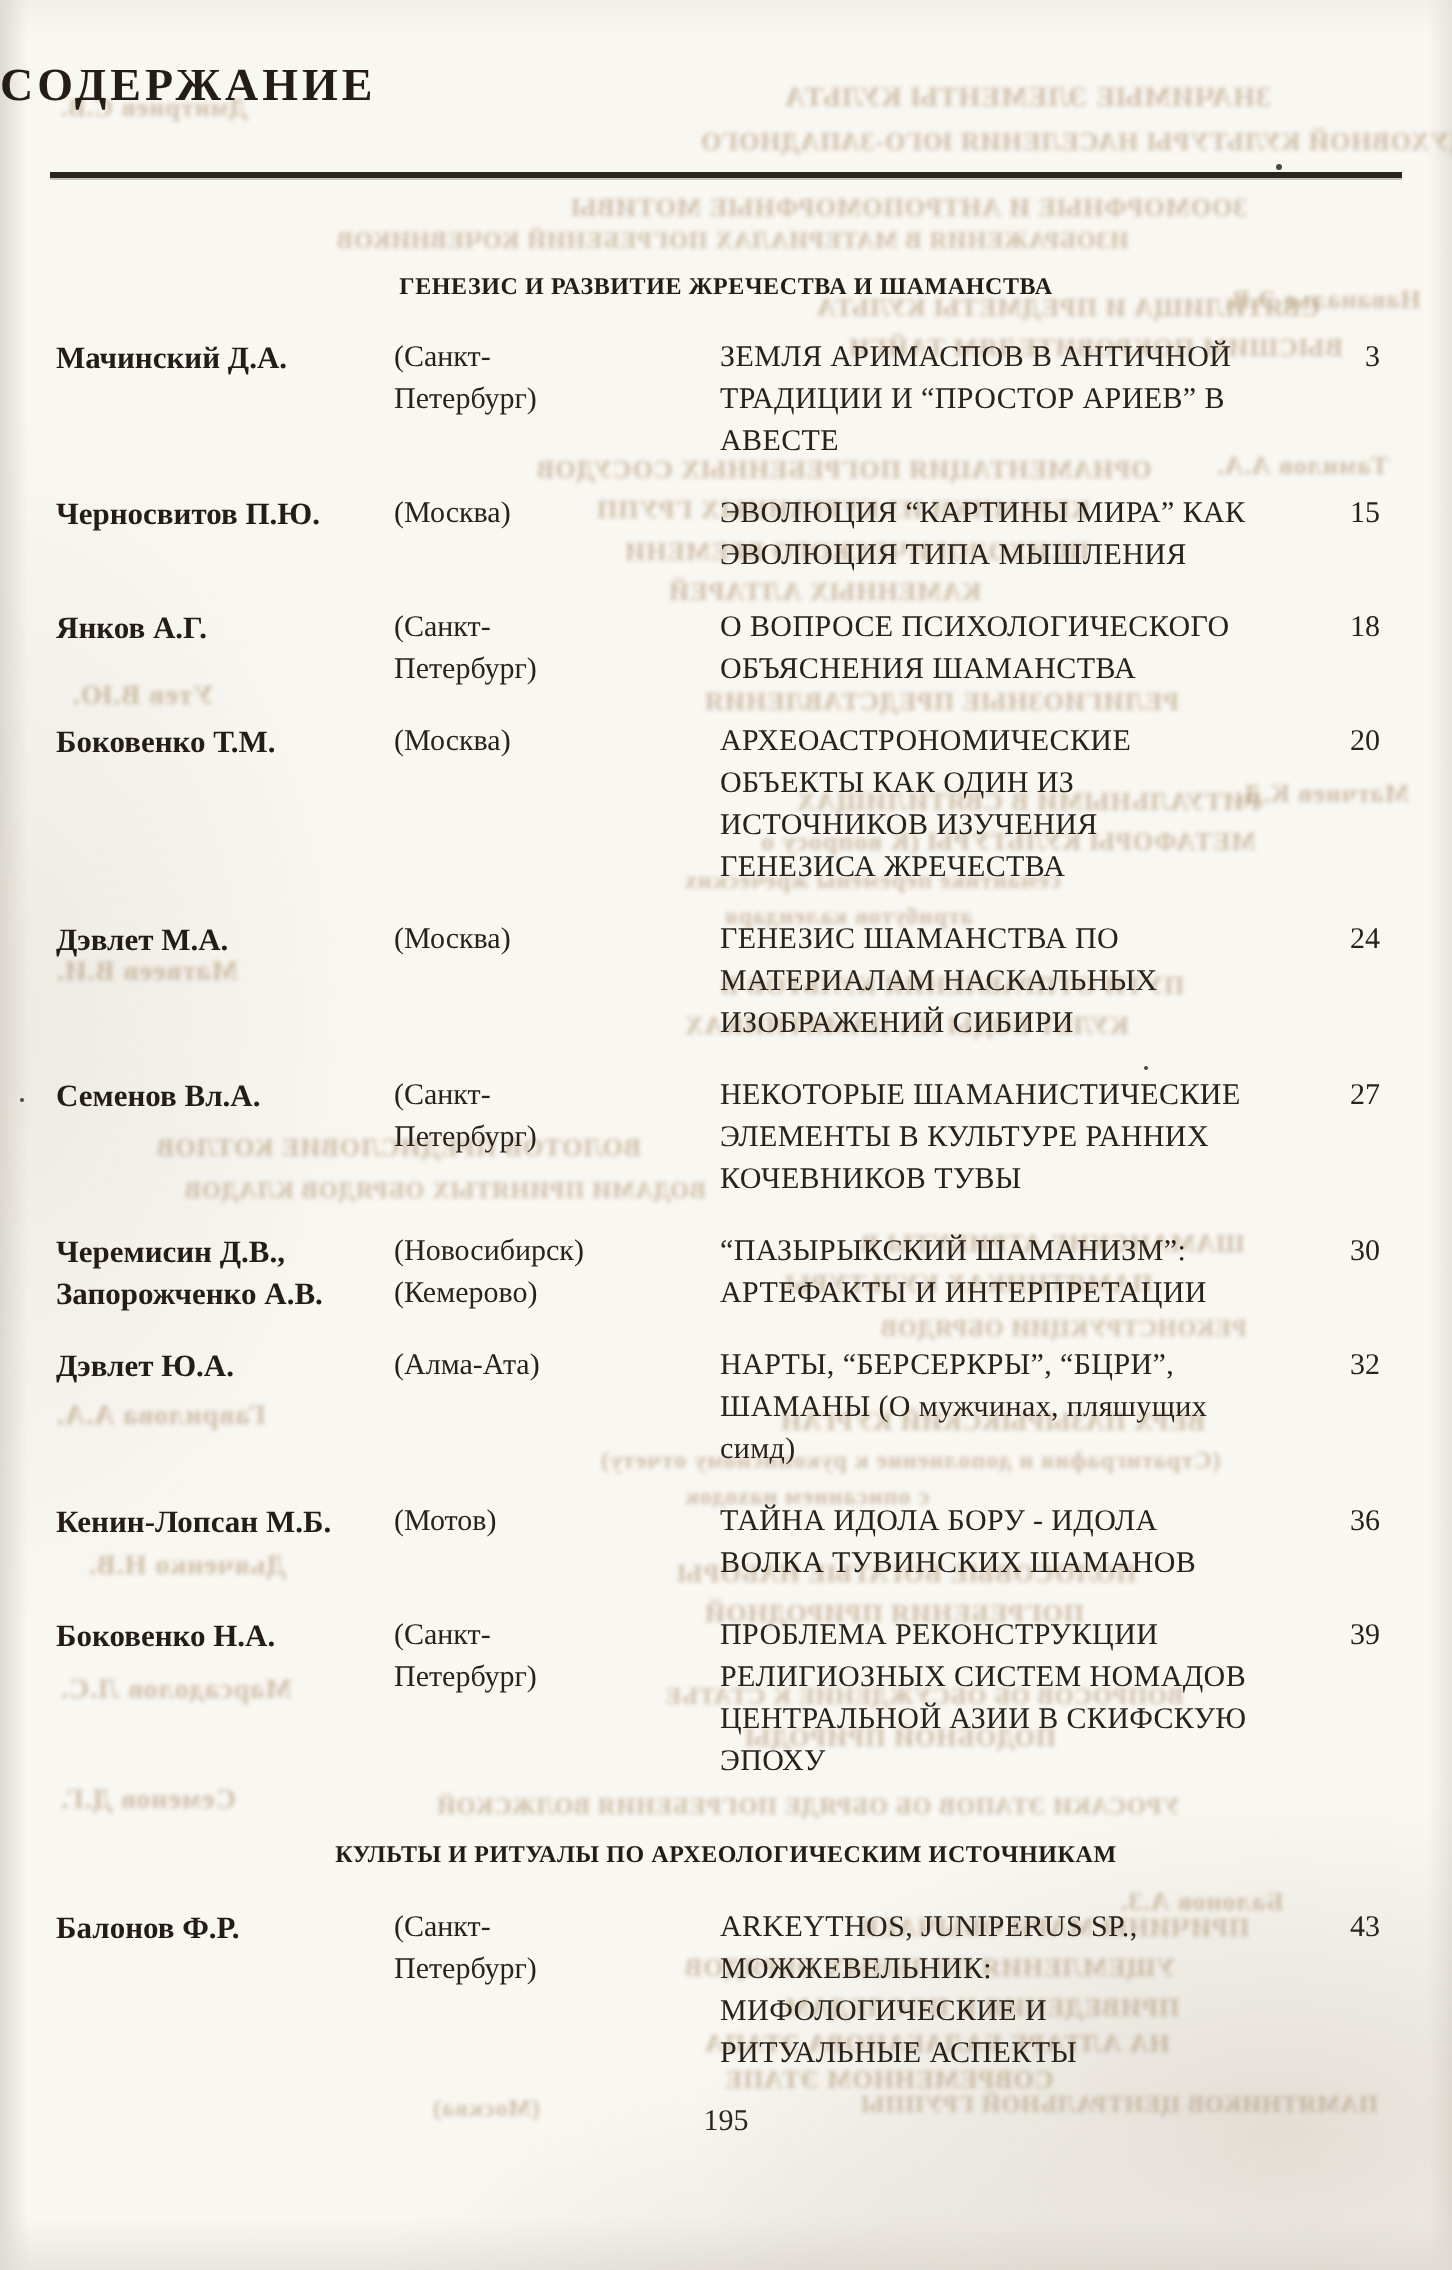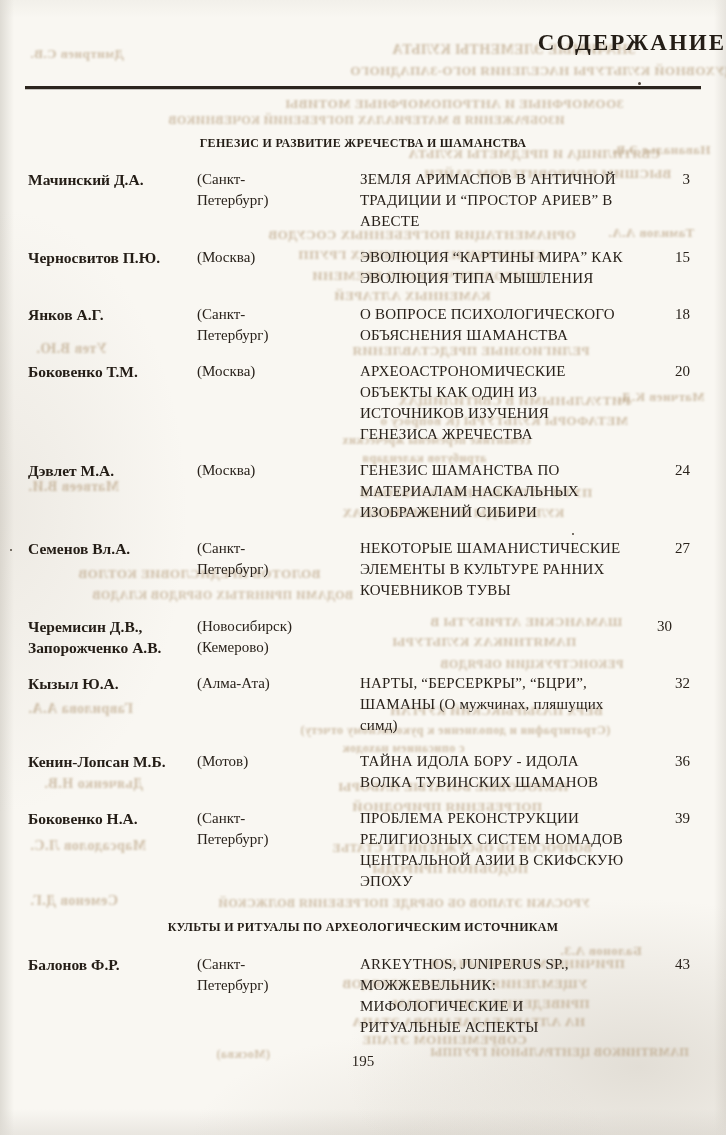--- a/index.html
+++ b/index.html
@@ -33,21 +33,21 @@
     white-space:nowrap;
   }
   .speck{position:absolute;background:#4d443a;border-radius:50%;z-index:2;}
   .speck.s1{left:638px;top:82px;width:3px;height:3px;}
   .speck.s2{left:10px;top:549px;width:2px;height:2px;}
   .speck.s3{left:572px;top:533px;width:2px;height:2px;}
   
   .content{position:relative;z-index:3;}
   .doc-title{
     margin:30px 0 0 0;
-    text-align:right;
+    text-align:left;
     font-size:23px;font-weight:bold;letter-spacing:2px;
     color:#241d16;
   }
   .rule{
     height:3px;background:#2c251e;
     margin:30px 25px 0 25px;
     box-shadow:0 1px 0 rgba(44,37,30,.25);
   }
   .section-header{
     text-align:center;font-weight:bold;font-size:12px;
@@ -193,25 +193,27 @@
 ЭЛЕМЕНТЫ В КУЛЬТУРЕ РАННИХ
 КОЧЕВНИКОВ ТУВЫ</div>
         <div class="c-page">27</div>
       </div>
 
       <div class="row">
         <div class="c-author">Черемисин Д.В.,
 Запорожченко А.В.</div>
         <div class="c-city">(Новосибирск)
 (Кемерово)</div>
+        <div class="c-title">“ПАЗЫРЫКСКИЙ ШАМАНИЗМ”:
+АРТЕФАКТЫ И ИНТЕРПРЕТАЦИИ</div>
         <div class="c-page">30</div>
       </div>
 
       <div class="row">
-        <div class="c-author">Кызыл Ю.А.</div>
+        <div class="c-author">Дэвлет Ю.А.</div>
         <div class="c-city">(Алма-Ата)</div>
         <div class="c-title">НАРТЫ, “БЕРСЕРКРЫ”, “БЦРИ”,
 ШАМАНЫ (О мужчинах, пляшущих
 симд)</div>
         <div class="c-page">32</div>
       </div>
 
       <div class="row">
         <div class="c-author">Кенин-Лопсан М.Б.</div>
         <div class="c-city">(Мотов)</div>

